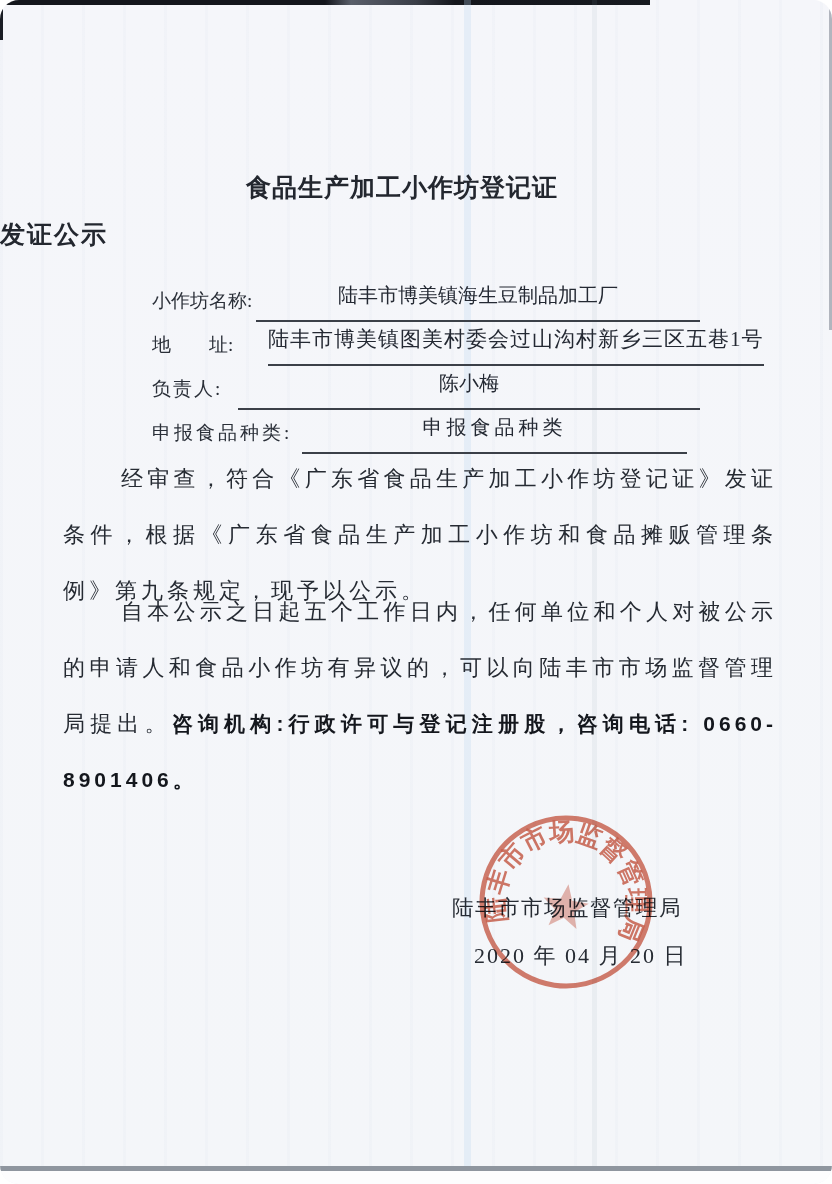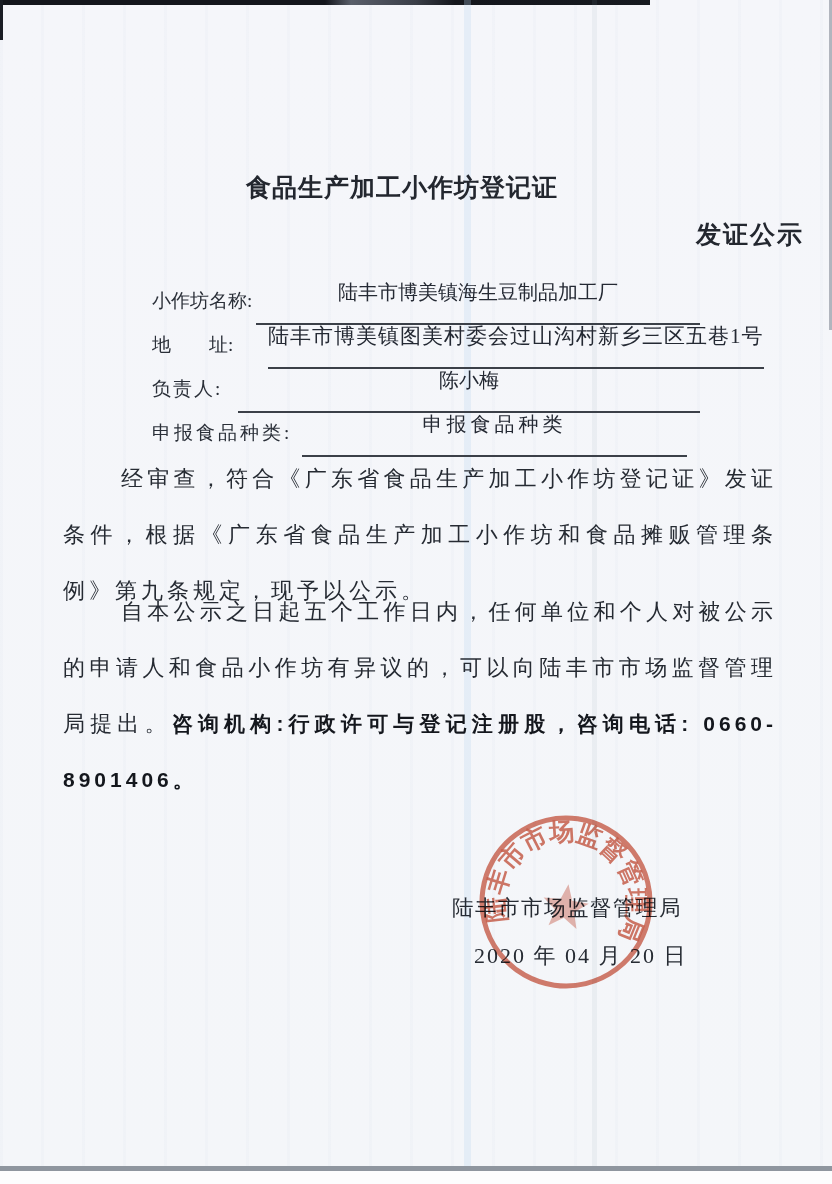--- a/index.html
+++ b/index.html
@@ -7,41 +7,42 @@
     width:832px;height:1184px;
     font-family:"Liberation Serif","DejaVu Serif",serif;
     background:#ffffff;
   }
   .page{
     position:relative;width:832px;height:1184px;overflow:hidden;
     background:
       repeating-linear-gradient(90deg, rgba(150,170,200,0.045) 0px, rgba(150,170,200,0.045) 3px, transparent 3px, transparent 41px),
       linear-gradient(#f5f6fa,#f4f6f9);
     color:#262b33;
+    border-radius:19px;
   }
   
   .scan-top{position:absolute;top:0;left:0;width:650px;height:5px;
     background:linear-gradient(90deg,#14161c 0%,#14161c 50%,#5a5f6a 54%,#3a3e47 64%,#14161c 70%,#171a20 100%);}
   .scan-left{position:absolute;top:0;left:0;width:3px;height:40px;background:#1a1d24;}
   .scan-right{position:absolute;top:0;right:0;width:3px;height:330px;background:rgba(120,128,140,0.55);}
   .scan-bottom-line{position:absolute;top:1166px;left:0;width:832px;height:5px;background:#8f969f;}
   .scan-bottom-white{position:absolute;top:1171px;left:0;width:832px;height:13px;background:#fdfdfe;}
   .scan-streak-blue{position:absolute;top:0;left:464px;width:7px;height:1184px;background:rgba(185,215,240,0.28);}
   .scan-streak-gray{position:absolute;top:0;left:592px;width:5px;height:1184px;background:rgba(140,155,180,0.10);}
 
   .title1{position:absolute;top:171px;left:0;width:804px;text-align:center;
     font-size:25px;font-weight:bold;letter-spacing:1px;color:#23272f;}
-  .title2{position:absolute;top:218px;left:0;width:804px;text-align:right;
+  .title2{position:absolute;top:218px;left:0;width:804px;text-align:left;
     font-size:25px;font-weight:bold;letter-spacing:2px;color:#23272f;}
 
   .fields{position:absolute;top:287px;left:152px;width:548px;}
   .f-row{display:flex;align-items:center;height:29px;margin-bottom:15px;}
   .f-row .lbl{flex:none;font-size:19px;color:#2a2f38;white-space:pre;padding-bottom:1px;}
   .f-row .val{flex:1;text-align:center;border-bottom:2px solid #3b4048;
-    font-size:20px;color:#242933;padding-bottom:17px;white-space:nowrap;}
+    font-size:20px;color:#242933;padding-bottom:11px;white-space:nowrap;}
   .f-row.r1 .lbl{width:104px;}
   .f-row.r2{width:513px;gap:12px;}
   .f-row.r2 .lbl{width:104px;}
   .f-row.r2 .val{font-size:21px;letter-spacing:1px;}
   .f-row.r3 .lbl{width:86px;letter-spacing:2px;}
   .f-row.r4{width:535px;}
   .f-row.r4 .lbl{width:150px;letter-spacing:3px;}
   .f-row.r4 .val{letter-spacing:4px;}
 
   .para{position:absolute;left:63px;width:714px;margin:0;

